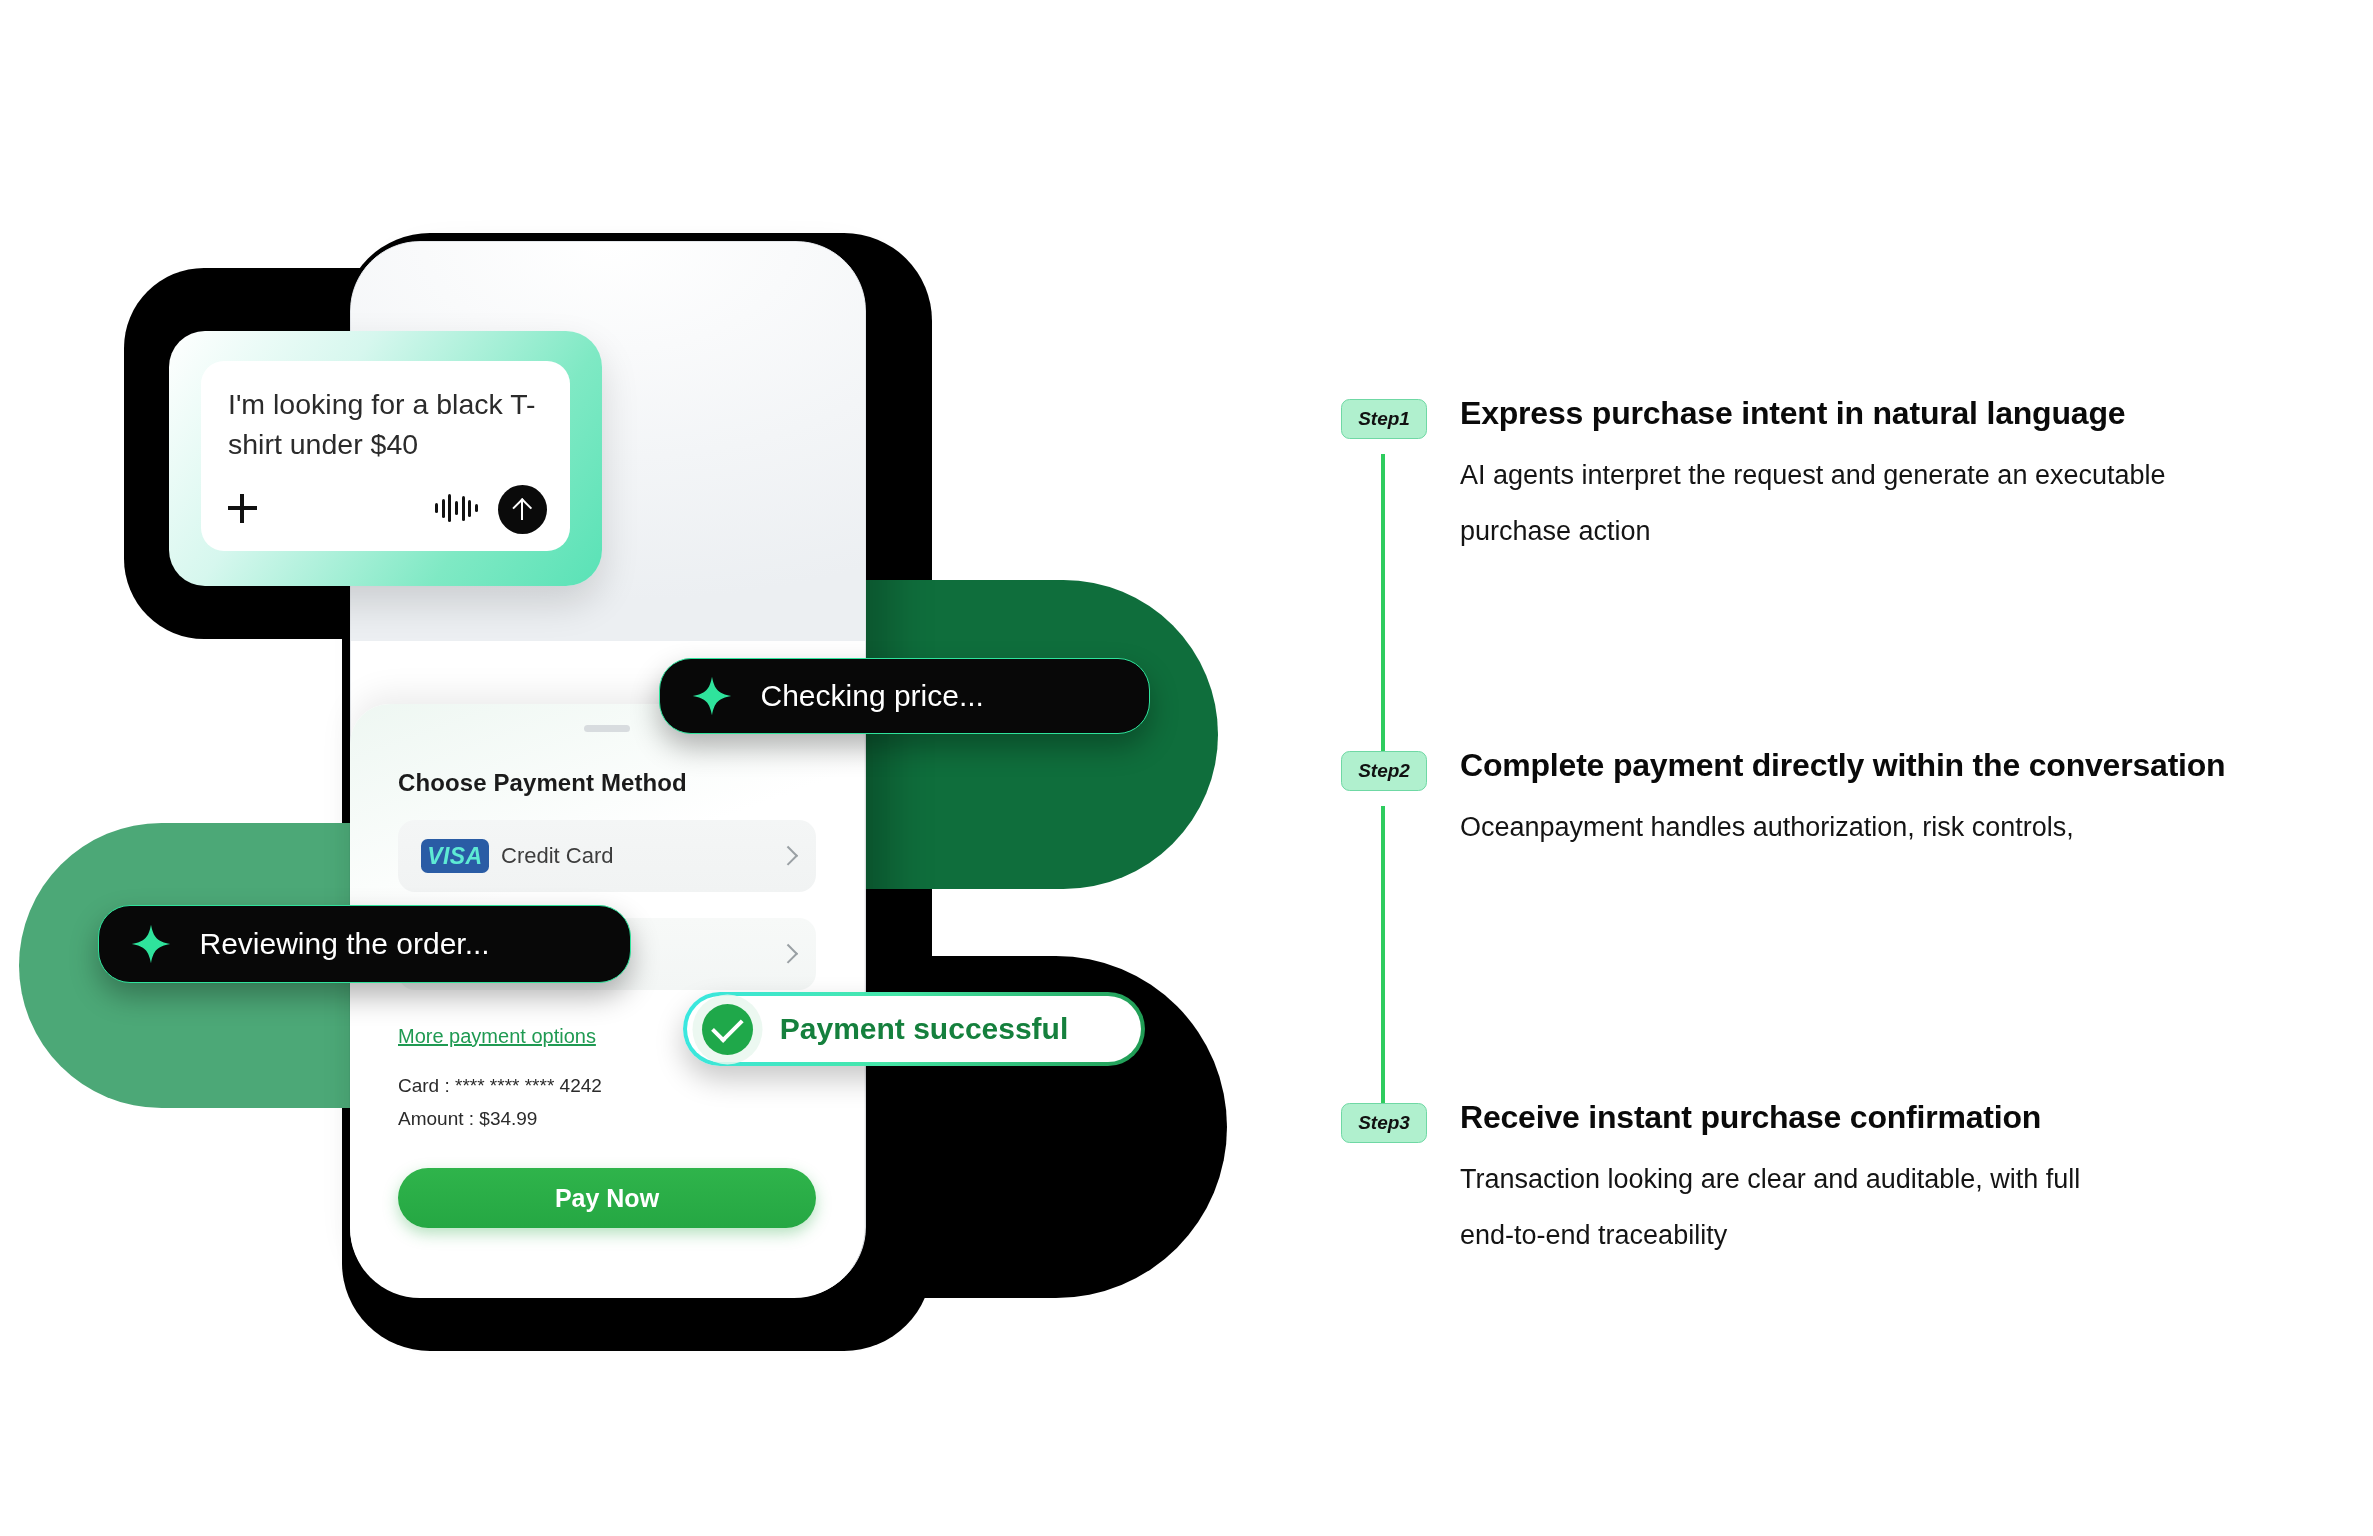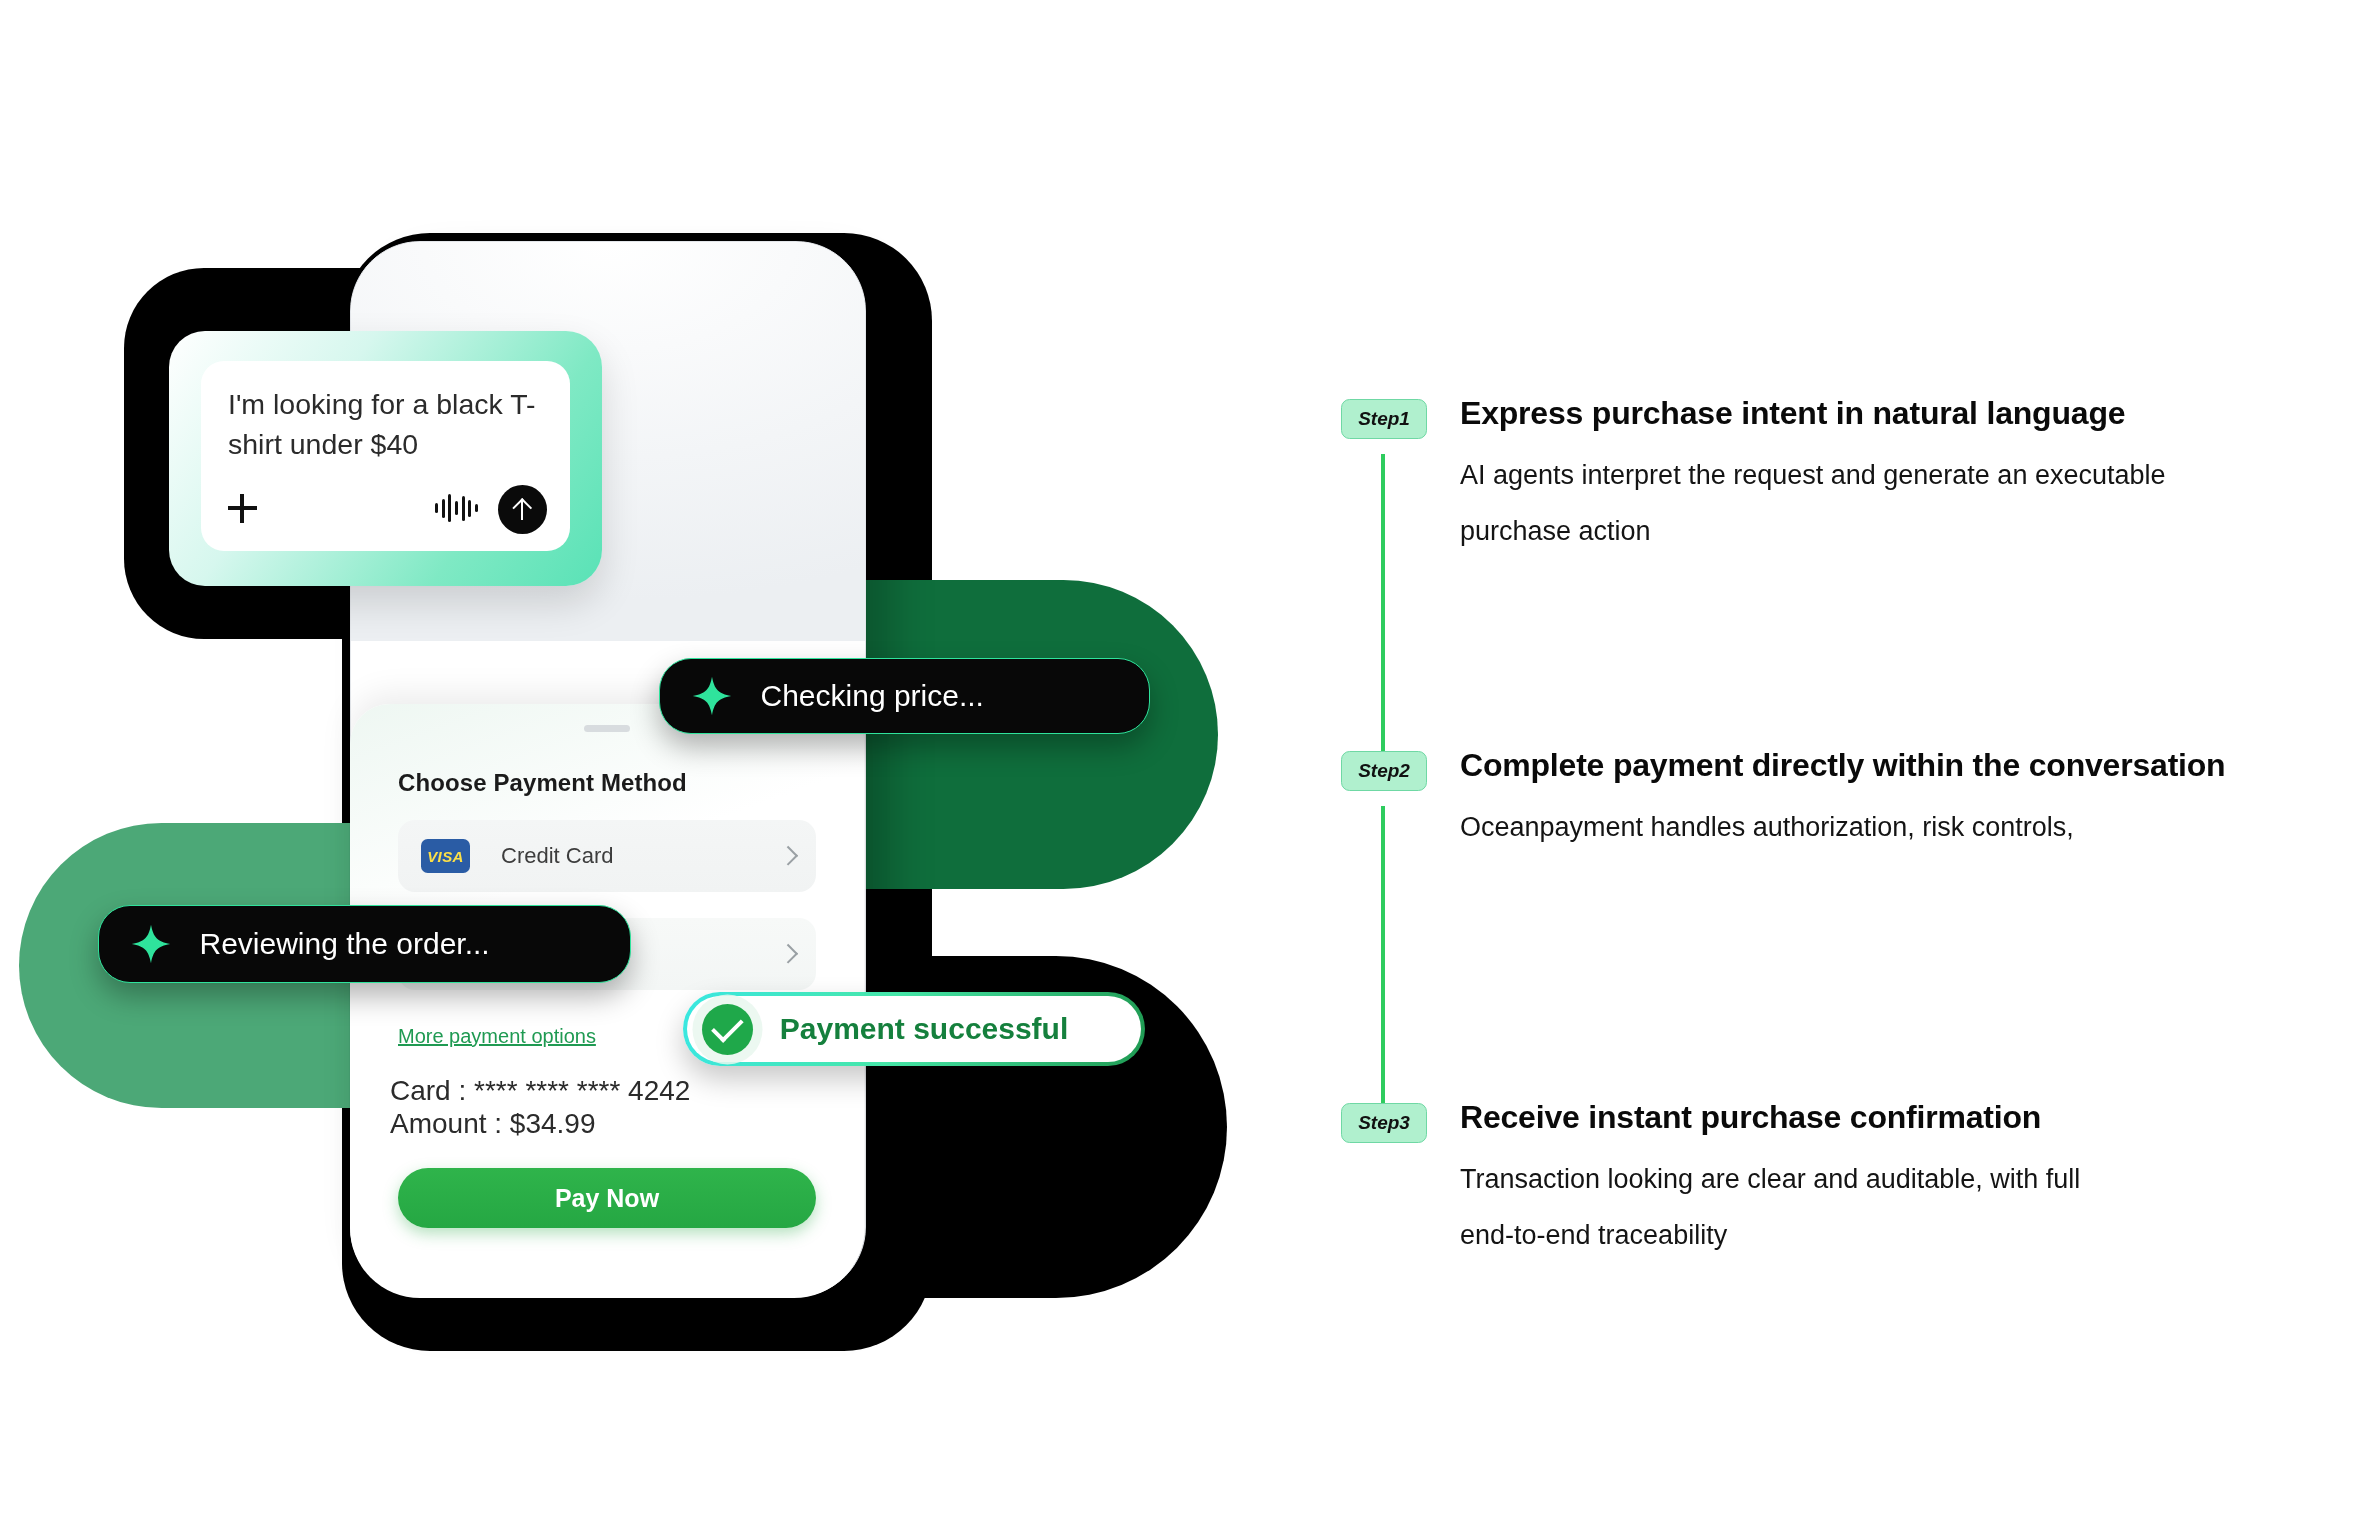--- a/index.html
+++ b/index.html
@@ -40,31 +40,31 @@
     border-radius:40px 40px 70px 70px;
     box-shadow:0 -9.5px 32px rgba(0,0,0,.08);overflow:hidden;}
   .sheet-handle{position:absolute;left:50%;transform:translateX(-50%);top:21px;
     width:46px;height:6.7px;border-radius:4.8px;background:#d8dcdf;}
   .sheet-title{position:absolute;left:48px;top:65px;font-size:24px;font-weight:bold;
     color:#1b1b1b;letter-spacing:0.1px;text-align:center;}
   .pay-row{position:absolute;left:48px;width:418px;height:72px;border-radius:17px;
     background:linear-gradient(180deg,#f4f6f6 0%,#f1f3f3 100%);}
   .pay-row.r1{top:116px;}
   .pay-row.r2{top:214px;background:linear-gradient(180deg,#f7f9f8 0%,#f3f6f5 100%);}
-  .visa{position:absolute;left:23px;top:19px;width:49px;height:34px;border-radius:6.7px;
-    background:#2A5CA5;color:#fde047;font-size:15px;font-weight:bold;font-style:italic;
+  .visa{position:absolute;left:23px;top:19px;width:68px;height:34px;border-radius:6.7px;
+    background:#2A5CA5;color:#5eead4;font-size:23px;font-weight:bold;font-style:italic;
     display:flex;align-items:center;justify-content:center;letter-spacing:0.4px;}
   .pay-row-label{position:absolute;left:103px;top:50%;transform:translateY(-50%);
     font-size:22px;color:#3d3d3d;}
   .chev{position:absolute;right:21px;top:50%;transform:translateY(-50%);
     width:12.4px;height:12.4px;border-right:2.4px solid #9aa0a4;border-top:2.4px solid #9aa0a4;
     transform:translateY(-50%) rotate(45deg);}
   .more-link{position:absolute;left:48px;top:321px;font-size:20px;color:#1f9a52;
     text-decoration:underline;}
-  .card-line{position:absolute;left:40px;font-size:28px;color:#2b2b2b;}
+  .card-line{position:absolute;left:48px;font-size:19px;color:#2b2b2b;}
   .card-line.l1{top:371px;}
   .card-line.l2{top:404px;}
   .paynow{position:absolute;left:48px;top:464px;width:418px;height:60px;border-radius:30px;
     background:linear-gradient(180deg,#2fb44b 0%,#25a743 100%);color:#ffffff;
     font-size:25px;font-weight:bold;display:flex;align-items:center;justify-content:center;
     box-shadow:0 5.7px 15px rgba(37,167,67,.34);}
 
   
   .input-card{position:absolute;left:169px;top:331px;width:433px;height:255px;
     border-radius:36px;padding:23px;box-sizing:border-box;

